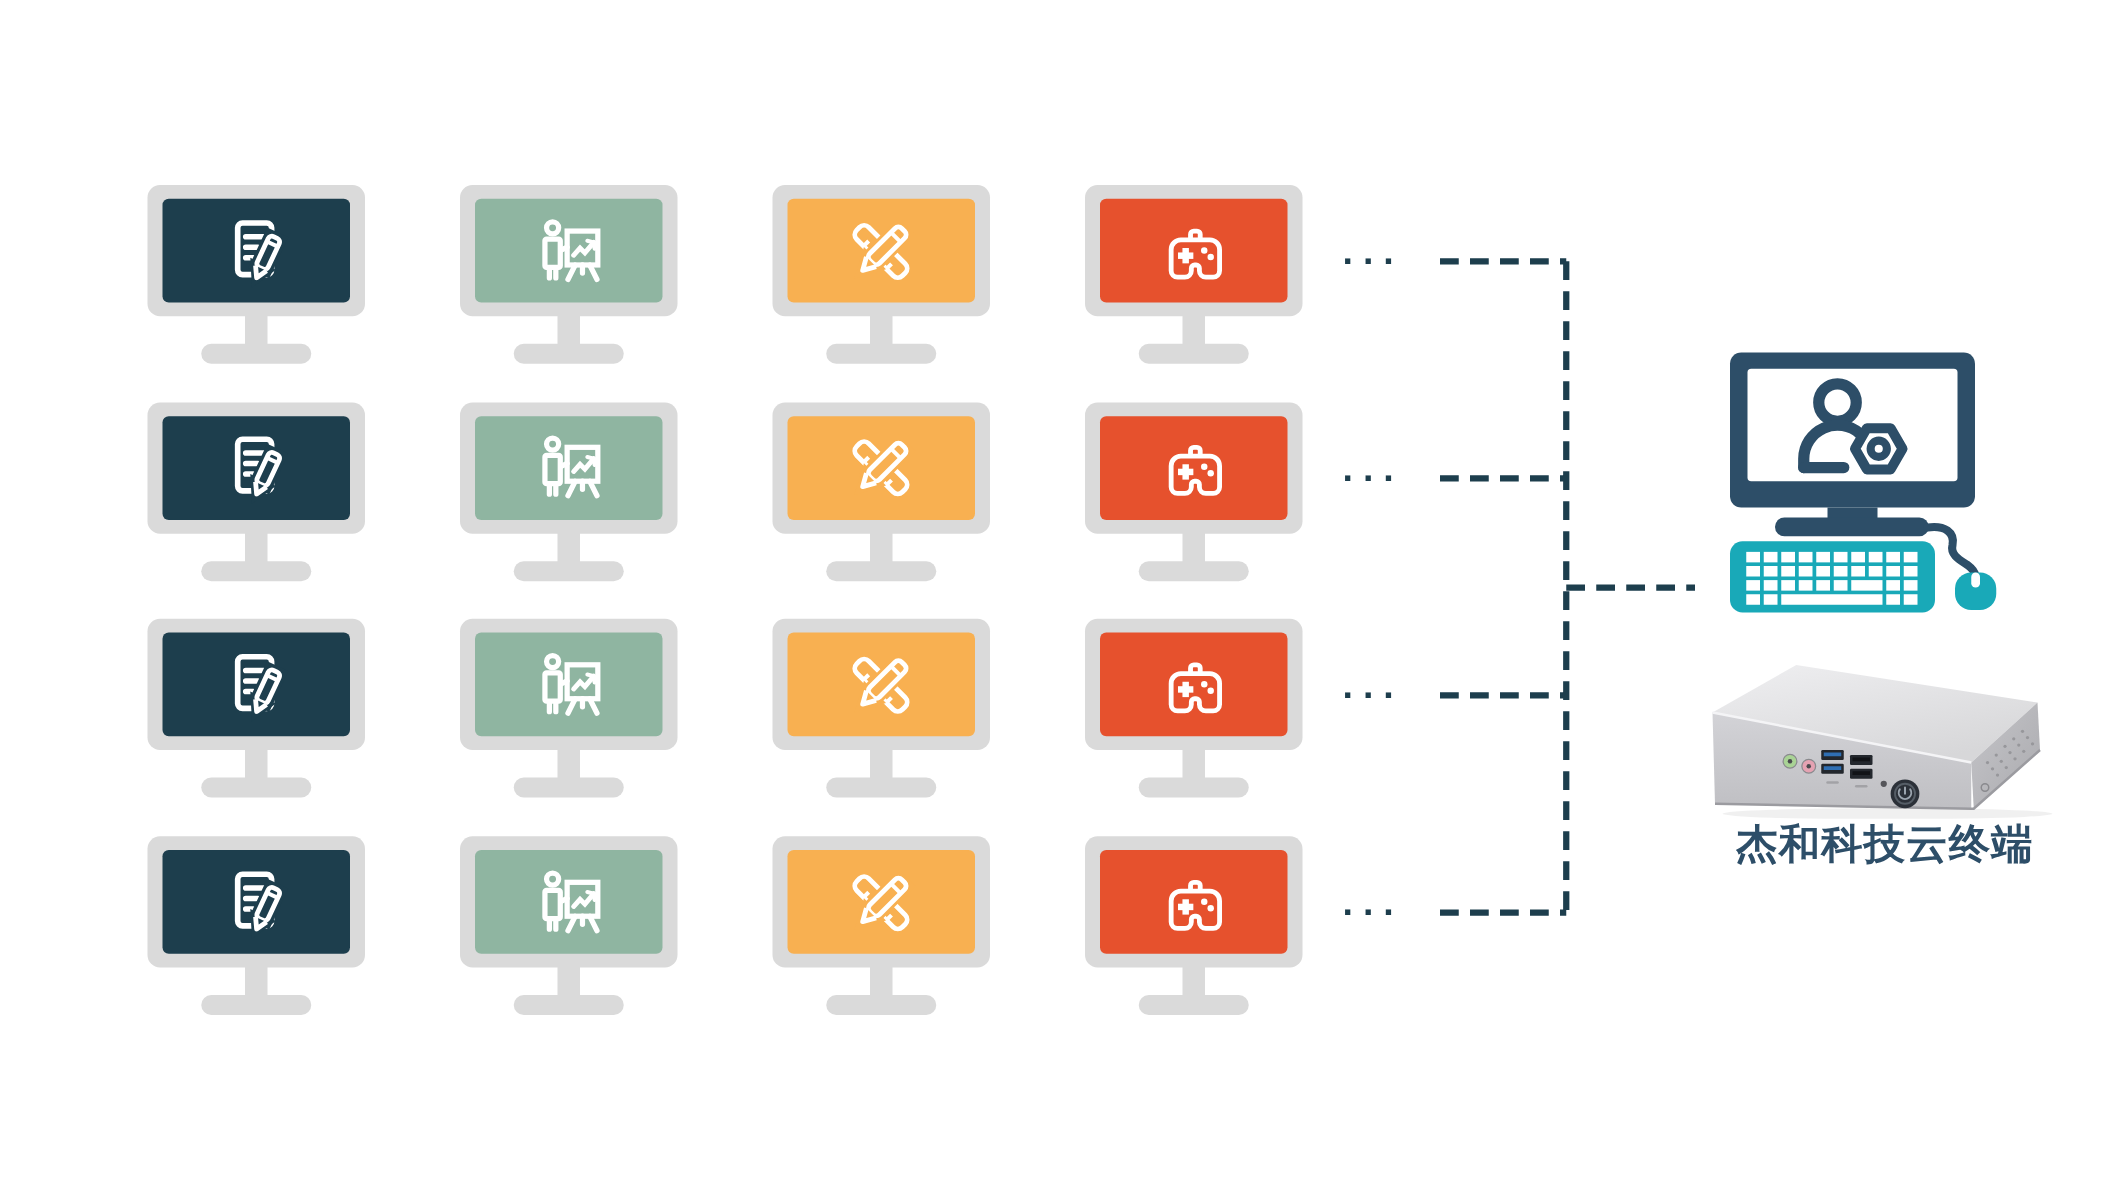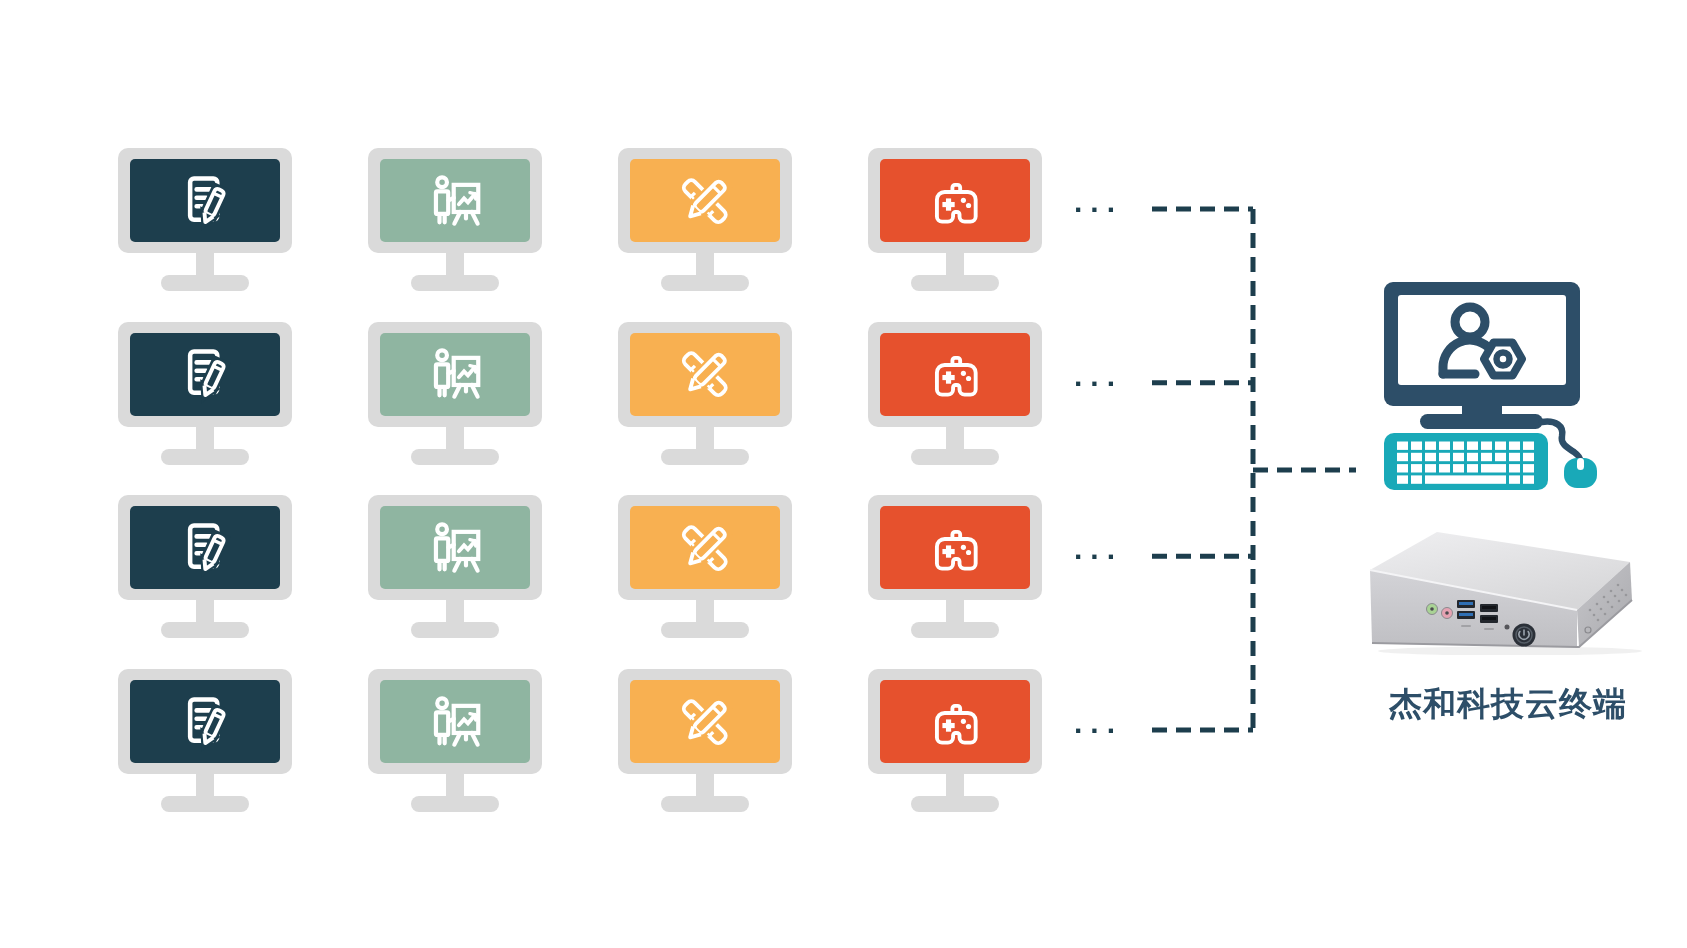--- a/index.html
+++ b/index.html
@@ -14,21 +14,21 @@
   .monitor-screen svg{width:62px;height:62px;display:block;}
   .monitor-neck{position:absolute;left:78px;top:103px;width:18px;height:28px;background:#dadada;}
   .monitor-base{position:absolute;left:43px;top:127px;width:88px;height:16px;background:#dadada;border-radius:8px;}
 
   .row-ellipsis{position:absolute;width:48px;font-weight:bold;font-size:30px;line-height:30px;
     letter-spacing:8px;color:#1d3e4d;}
 
   .connector-svg,.workstation-svg,.minipc-svg{position:absolute;}
   .connector-svg{left:0;top:0;pointer-events:none;}
 
-  .device-label{position:absolute;left:1388px;top:682px;width:240px;text-align:center;
+  .device-label{position:absolute;left:1388px;top:653px;width:240px;text-align:center;
     font-size:33px;font-weight:bold;color:#2d4e68;letter-spacing:1px;}
 </style>
 </head>
 <body>
 
 <svg width="0" height="0" style="position:absolute" aria-hidden="true">
   <defs>
     <symbol id="sym-document-edit-icon" viewBox="0 0 96 96">
       <rect x="25" y="13" width="42" height="64" rx="6" fill="none" stroke="#fff" stroke-width="7"></rect>
       <path d="M35,30 h22 M35,43 h15 M35,56 h9" fill="none" stroke="#fff" stroke-width="7" stroke-linecap="round"></path>

